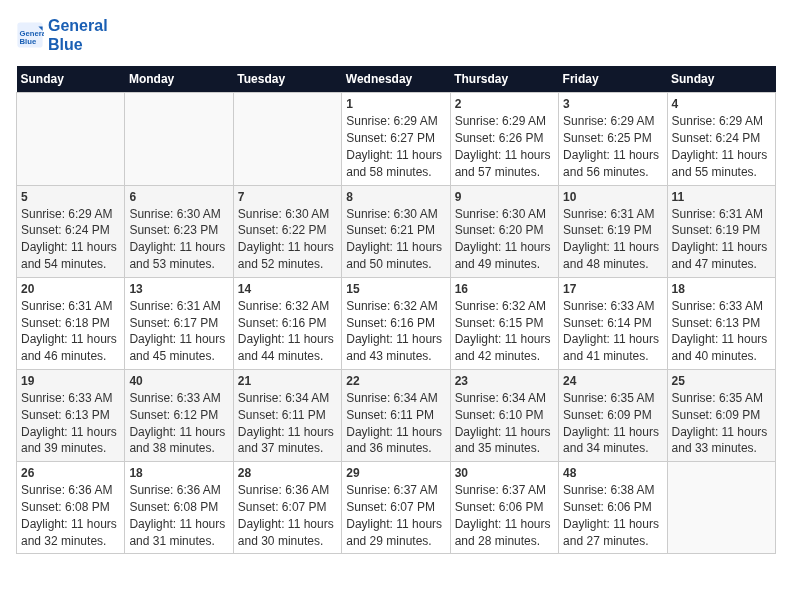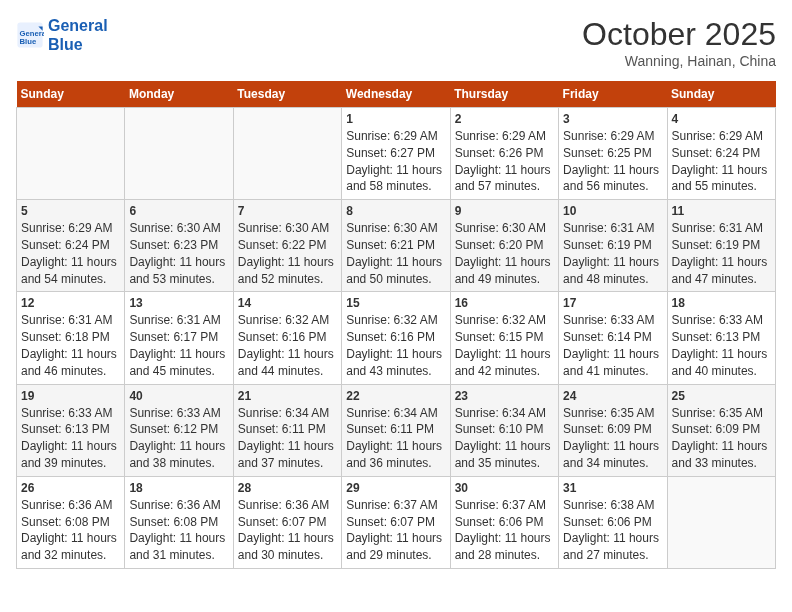--- a/index.html
+++ b/index.html
@@ -36,21 +36,21 @@
     .subtitle {
       font-size: 14px;
       color: #555;
     }
     table {
       width: 100%;
       border-collapse: collapse;
       font-size: 11px;
     }
     th {
-      background-color: #c2410c;
+      background-color: #0f172a;
       color: #fff;
       padding: 6px 4px;
       text-align: left;
       font-size: 12px;
       font-weight: bold;
     }
     td {
       border: 1px solid #ccc;
       vertical-align: top;
       padding: 4px 4px;
@@ -86,24 +86,20 @@
       <rect x="2" y="2" width="36" height="36" rx="4" fill="#e8f0fe"></rect>
       <text x="5" y="22" font-size="11" font-weight="bold" fill="#1a5fb4">General</text>
       <text x="5" y="33" font-size="11" font-weight="bold" fill="#1a5fb4">Blue</text>
       <polygon points="32,8 38,14 38,8" fill="#1a5fb4"></polygon>
     </svg>
     <div style="display:flex;flex-direction:column;line-height:1.2;">
       <span style="font-size:16px;font-weight:bold;color:#1a5fb4;">General</span>
       <span style="font-size:16px;font-weight:bold;color:#1a5fb4;">Blue</span>
     </div>
   </div>
-  <div class="title-block">
-    <div class="month-title">October 2025</div>
-    <div class="subtitle">Wanning, Hainan, China</div>
-  </div>
 </div>
 
 <table>
   <thead>
     <tr>
     <th>Sunday</th>
         <th>Monday</th>
         <th>Tuesday</th>
         <th>Wednesday</th>
         <th>Thursday</th>
@@ -158,21 +154,21 @@
           <span class="day-num">10</span>
           <div class="day-info">Sunrise: 6:31 AM<br>Sunset: 6:19 PM<br>Daylight: 11 hours and 48 minutes.</div>
         </td>
         <td>
           <span class="day-num">11</span>
           <div class="day-info">Sunrise: 6:31 AM<br>Sunset: 6:19 PM<br>Daylight: 11 hours and 47 minutes.</div>
         </td>
       </tr>
       <tr>
         <td>
-          <span class="day-num">12</span>
+          <span class="day-num">20</span>
           <div class="day-info">Sunrise: 6:31 AM<br>Sunset: 6:18 PM<br>Daylight: 11 hours and 46 minutes.</div>
         </td>
         <td>
           <span class="day-num">13</span>
           <div class="day-info">Sunrise: 6:31 AM<br>Sunset: 6:17 PM<br>Daylight: 11 hours and 45 minutes.</div>
         </td>
         <td>
           <span class="day-num">14</span>
           <div class="day-info">Sunrise: 6:32 AM<br>Sunset: 6:16 PM<br>Daylight: 11 hours and 44 minutes.</div>
         </td>
@@ -238,19 +234,19 @@
         </td>
         <td>
           <span class="day-num">29</span>
           <div class="day-info">Sunrise: 6:37 AM<br>Sunset: 6:07 PM<br>Daylight: 11 hours and 29 minutes.</div>
         </td>
         <td>
           <span class="day-num">30</span>
           <div class="day-info">Sunrise: 6:37 AM<br>Sunset: 6:06 PM<br>Daylight: 11 hours and 28 minutes.</div>
         </td>
         <td>
-          <span class="day-num">31</span>
+          <span class="day-num">48</span>
           <div class="day-info">Sunrise: 6:38 AM<br>Sunset: 6:06 PM<br>Daylight: 11 hours and 27 minutes.</div>
         </td>
         <td class="empty-cell"></td>
       </tr>
     </tbody>
 </table>
 
 </body></html>

